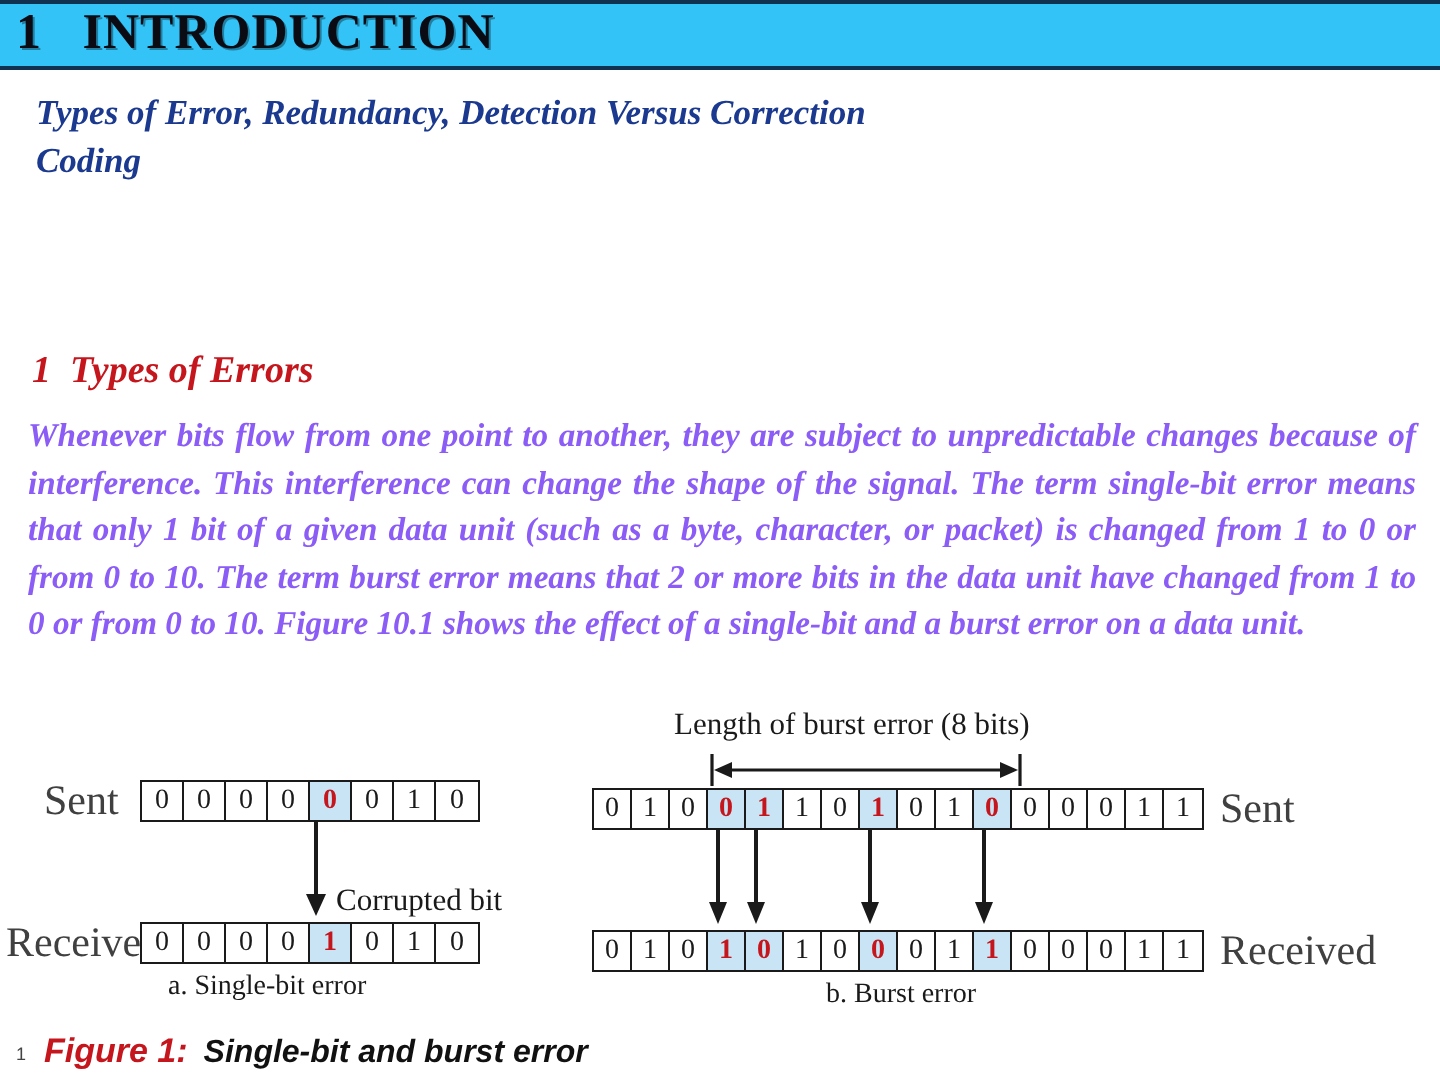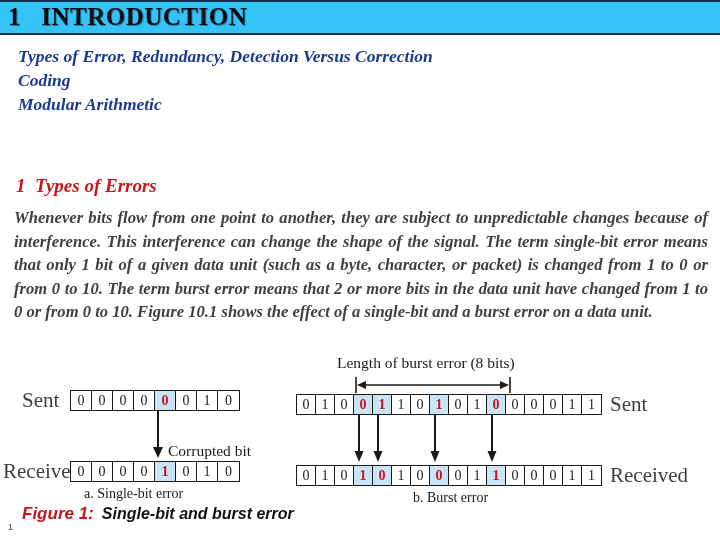--- a/index.html
+++ b/index.html
@@ -75,21 +75,21 @@
     position: absolute;
     left: 14px;
     top: 206px;
     width: 694px;
     text-align: justify;
     font-family: "Liberation Serif", serif;
     font-style: italic;
     font-weight: bold;
     font-size: 16.6px;
     line-height: 23.6px;
-    color: #404040;
+    color: #8b5cf6;
     hyphens: none;
   }
 
   
   #figure {
     position: absolute;
     left: 0;
     top: 348px;
     width: 720px;
     height: 160px;
@@ -144,21 +144,21 @@
     color: #1a1a1a;
     white-space: nowrap;
   }
 
   .arrow { position: absolute; }
 
   
   #figure-caption {
     position: absolute;
     left: 22px;
-    top: 504px;
+    top: 516px;
     white-space: nowrap;
   }
   #figure-caption .fc-num {
     font-family: "Liberation Sans", sans-serif;
     font-style: italic;
     font-weight: bold;
     font-size: 17px;
     color: #c4161c;
   }
   #figure-caption .fc-text {
@@ -181,21 +181,20 @@
 </head>
 <body>
 
 <div id="title-bar">
   <div id="title-text">1   INTRODUCTION</div>
 </div>
 
 <div id="topics">
   <div class="topic-line">Types of Error, Redundancy, Detection Versus Correction</div>
   <div class="topic-line">Coding</div>
-  <div class="topic-line">Modular Arithmetic</div>
 </div>
 
 <div id="section-heading">1  Types of Errors</div>
 
 <div id="body-paragraph">Whenever bits flow from one point to another, they are subject to unpredictable changes because of interference. This interference can change the shape of the signal. The term single-bit error means that only 1 bit of a given data unit (such as a byte, character, or packet) is changed from 1 to 0 or from 0 to 10. The term burst error means that 2 or more bits in the data unit have changed from 1 to 0 or from 0 to 10. Figure 10.1 shows the effect of a single-bit and a burst error on a data unit.</div>
 
 <div id="figure">
 
   <div class="panel" style="left:0;top:0;width:290px;height:160px;">
 

